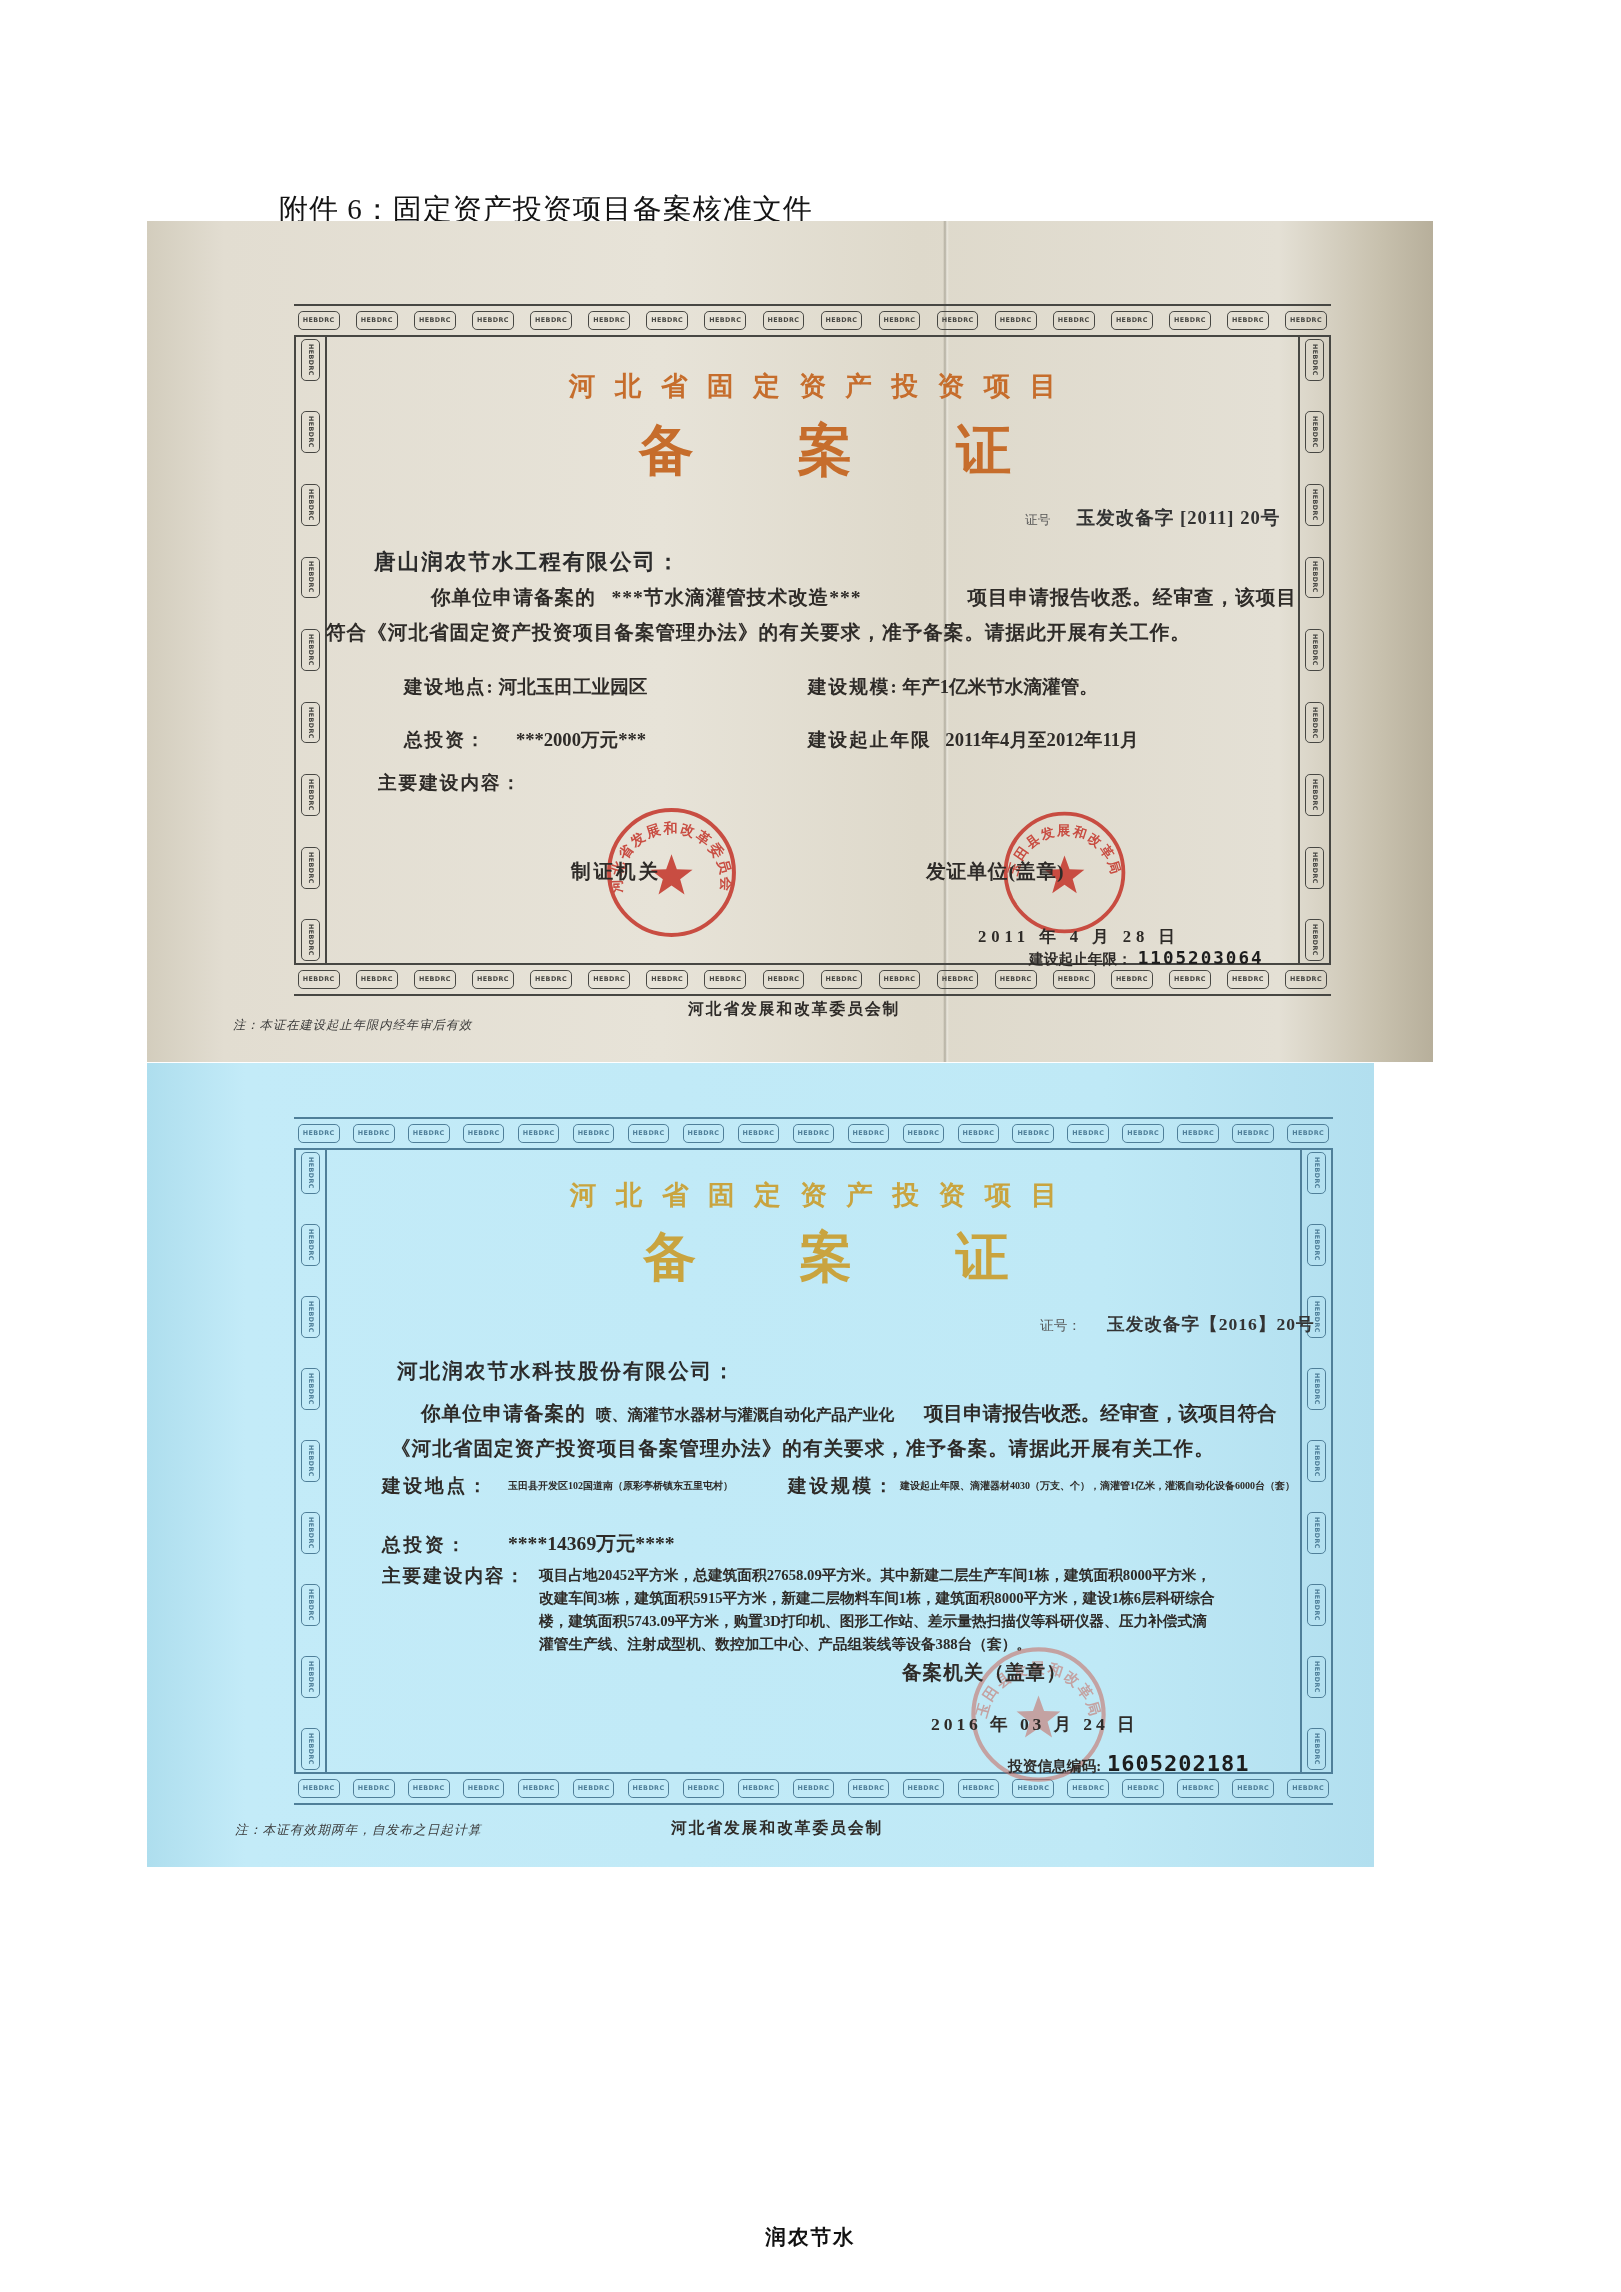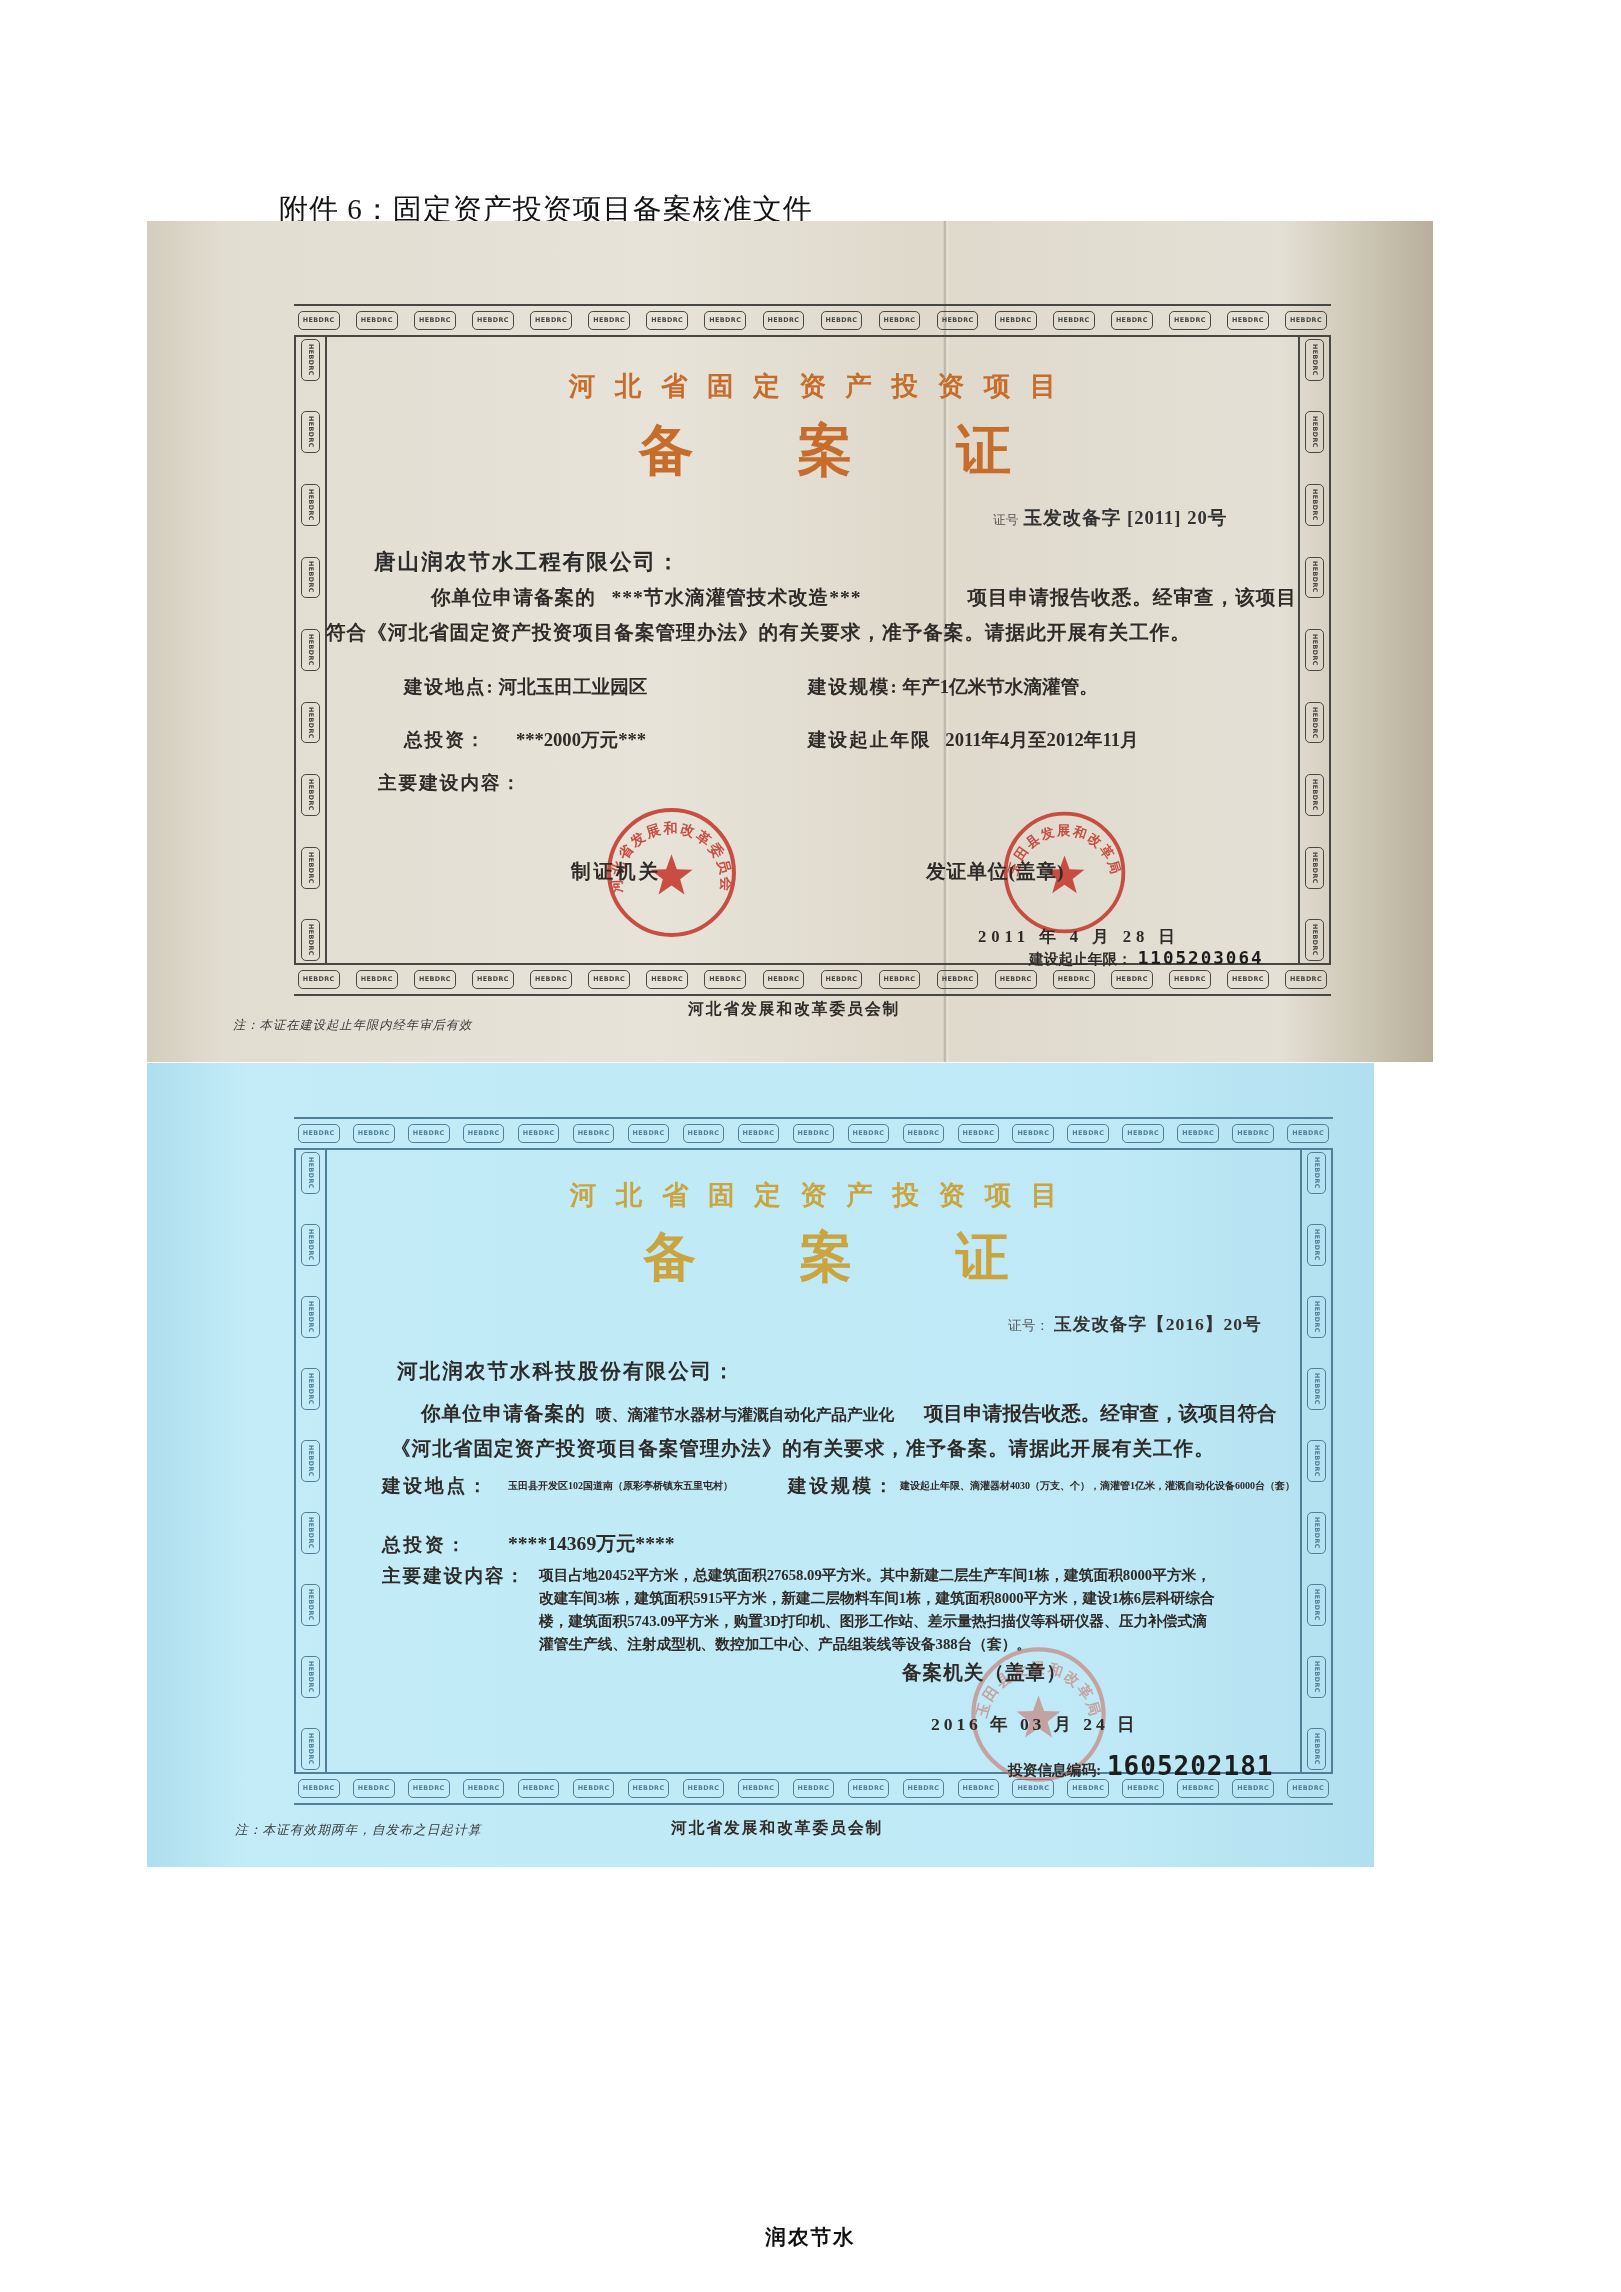--- a/index.html
+++ b/index.html
@@ -25,39 +25,39 @@
   .chain.left{left:0;} .chain.right{right:0;}
   .badge{border:1.8px solid currentColor;border-radius:4.9px;
          font-family:"DejaVu Sans",sans-serif;font-weight:bold;font-size:6.4px;
          line-height:1;padding:4.9px 3.9px;letter-spacing:0.4px;white-space:nowrap;}
   .chain.left .badge,.chain.right .badge{writing-mode:vertical-rl;padding:3.9px 4.9px;}
   
   .c1-accent{color:#c66d2c;} .c2-accent{color:#c9a43f;}
   .cert-header{text-align:center;font-size:26.5px;font-weight:bold;letter-spacing:19.6px;padding-left:19.6px;}
   .cert-title{text-align:center;font-size:55px;font-weight:bold;letter-spacing:45px;padding-left:70px;}
   #cert2 .cert-title{font-size:53px;}
-  .certno{display:flex;align-items:baseline;gap:5px;}
+  .certno{display:flex;align-items:baseline;gap:26px;margin-left:32px;}
   .certno .lab{font-size:12.7px;color:#555;}
   .certno .val{font-size:18.6px;font-weight:bold;color:#333;letter-spacing:1px;}
   #cert2 .certno .lab{font-size:13.7px;}
   #cert2 .certno .val{font-size:17.6px;}
   .company{font-size:21.6px;font-weight:bold;color:#2b2b2b;letter-spacing:2px;}
   .bodyline{font-size:19.6px;font-weight:bold;color:#2e2b28;letter-spacing:1px;}
   .rowlab{font-size:18.6px;font-weight:bold;letter-spacing:2px;color:#2e2b28;}
   .rowval{font-size:18.6px;font-weight:bold;color:#2e2b28;}
   .smallval{font-size:10px;font-weight:bold;line-height:31px;color:#2e2b28;}
   .para{font-size:18.6px;font-weight:bold;line-height:27.4px;color:#2e2b28;}
   #cert2 .para{font-size:14.7px;line-height:23px;}
   .note{font-size:12.7px;font-style:italic;color:#3a3a3a;letter-spacing:1px;}
   .maker{font-size:15.7px;font-weight:bold;color:#2e2b28;letter-spacing:2px;}
   .dateline{font-size:16.7px;font-weight:bold;letter-spacing:4.9px;color:#2e2b28;}
   .infocode{display:flex;align-items:baseline;gap:5.9px;}
   .infocode .lab{font-size:14.7px;font-weight:bold;color:#2e2b28;}
   .infocode .val{font-family:"DejaVu Sans Mono",monospace;font-weight:bold;font-size:17.6px;letter-spacing:2px;color:#1d1d1d;}
-  #cert2 .infocode .val{font-size:26px;letter-spacing:1px;}
+  #cert2 .infocode .val{font-size:22px;letter-spacing:1px;}
   
   .stamp{position:absolute;color:#c5392e;opacity:.88;}
   .stamp.faint{color:#c8695e;opacity:.55;}
   .stamp .ring{fill:none;stroke:currentColor;stroke-width:4;}
   .stamp .star{fill:currentColor;}
   .stamp text{fill:currentColor;font-size:14px;font-weight:bold;letter-spacing:2px;
               font-family:"DejaVu Sans",sans-serif;}
 </style>
 </head>
 <body>

